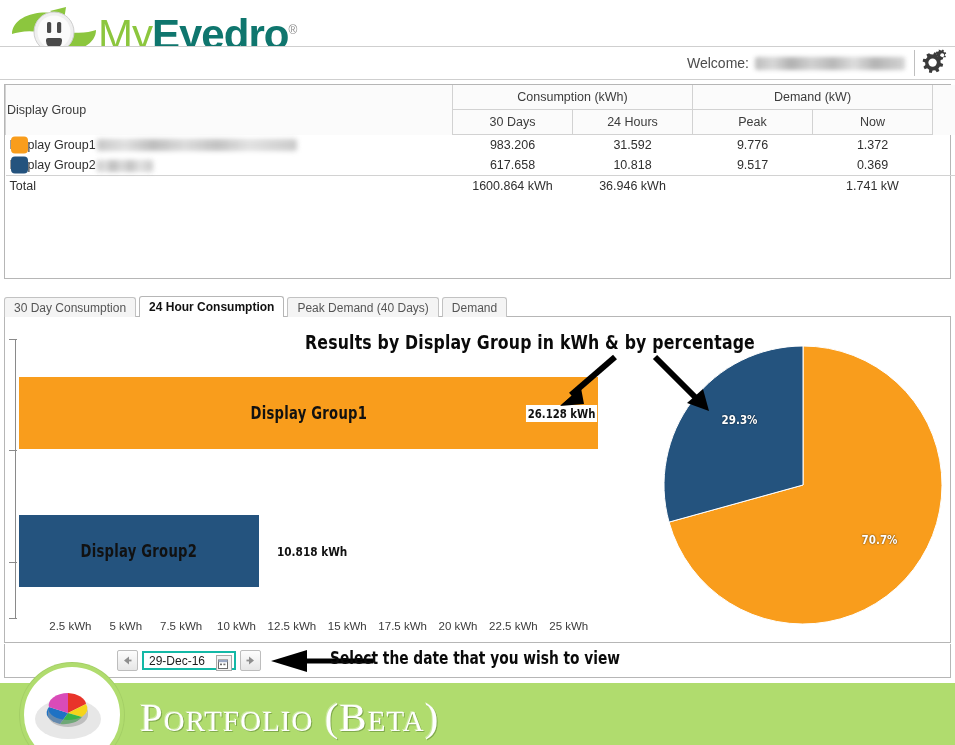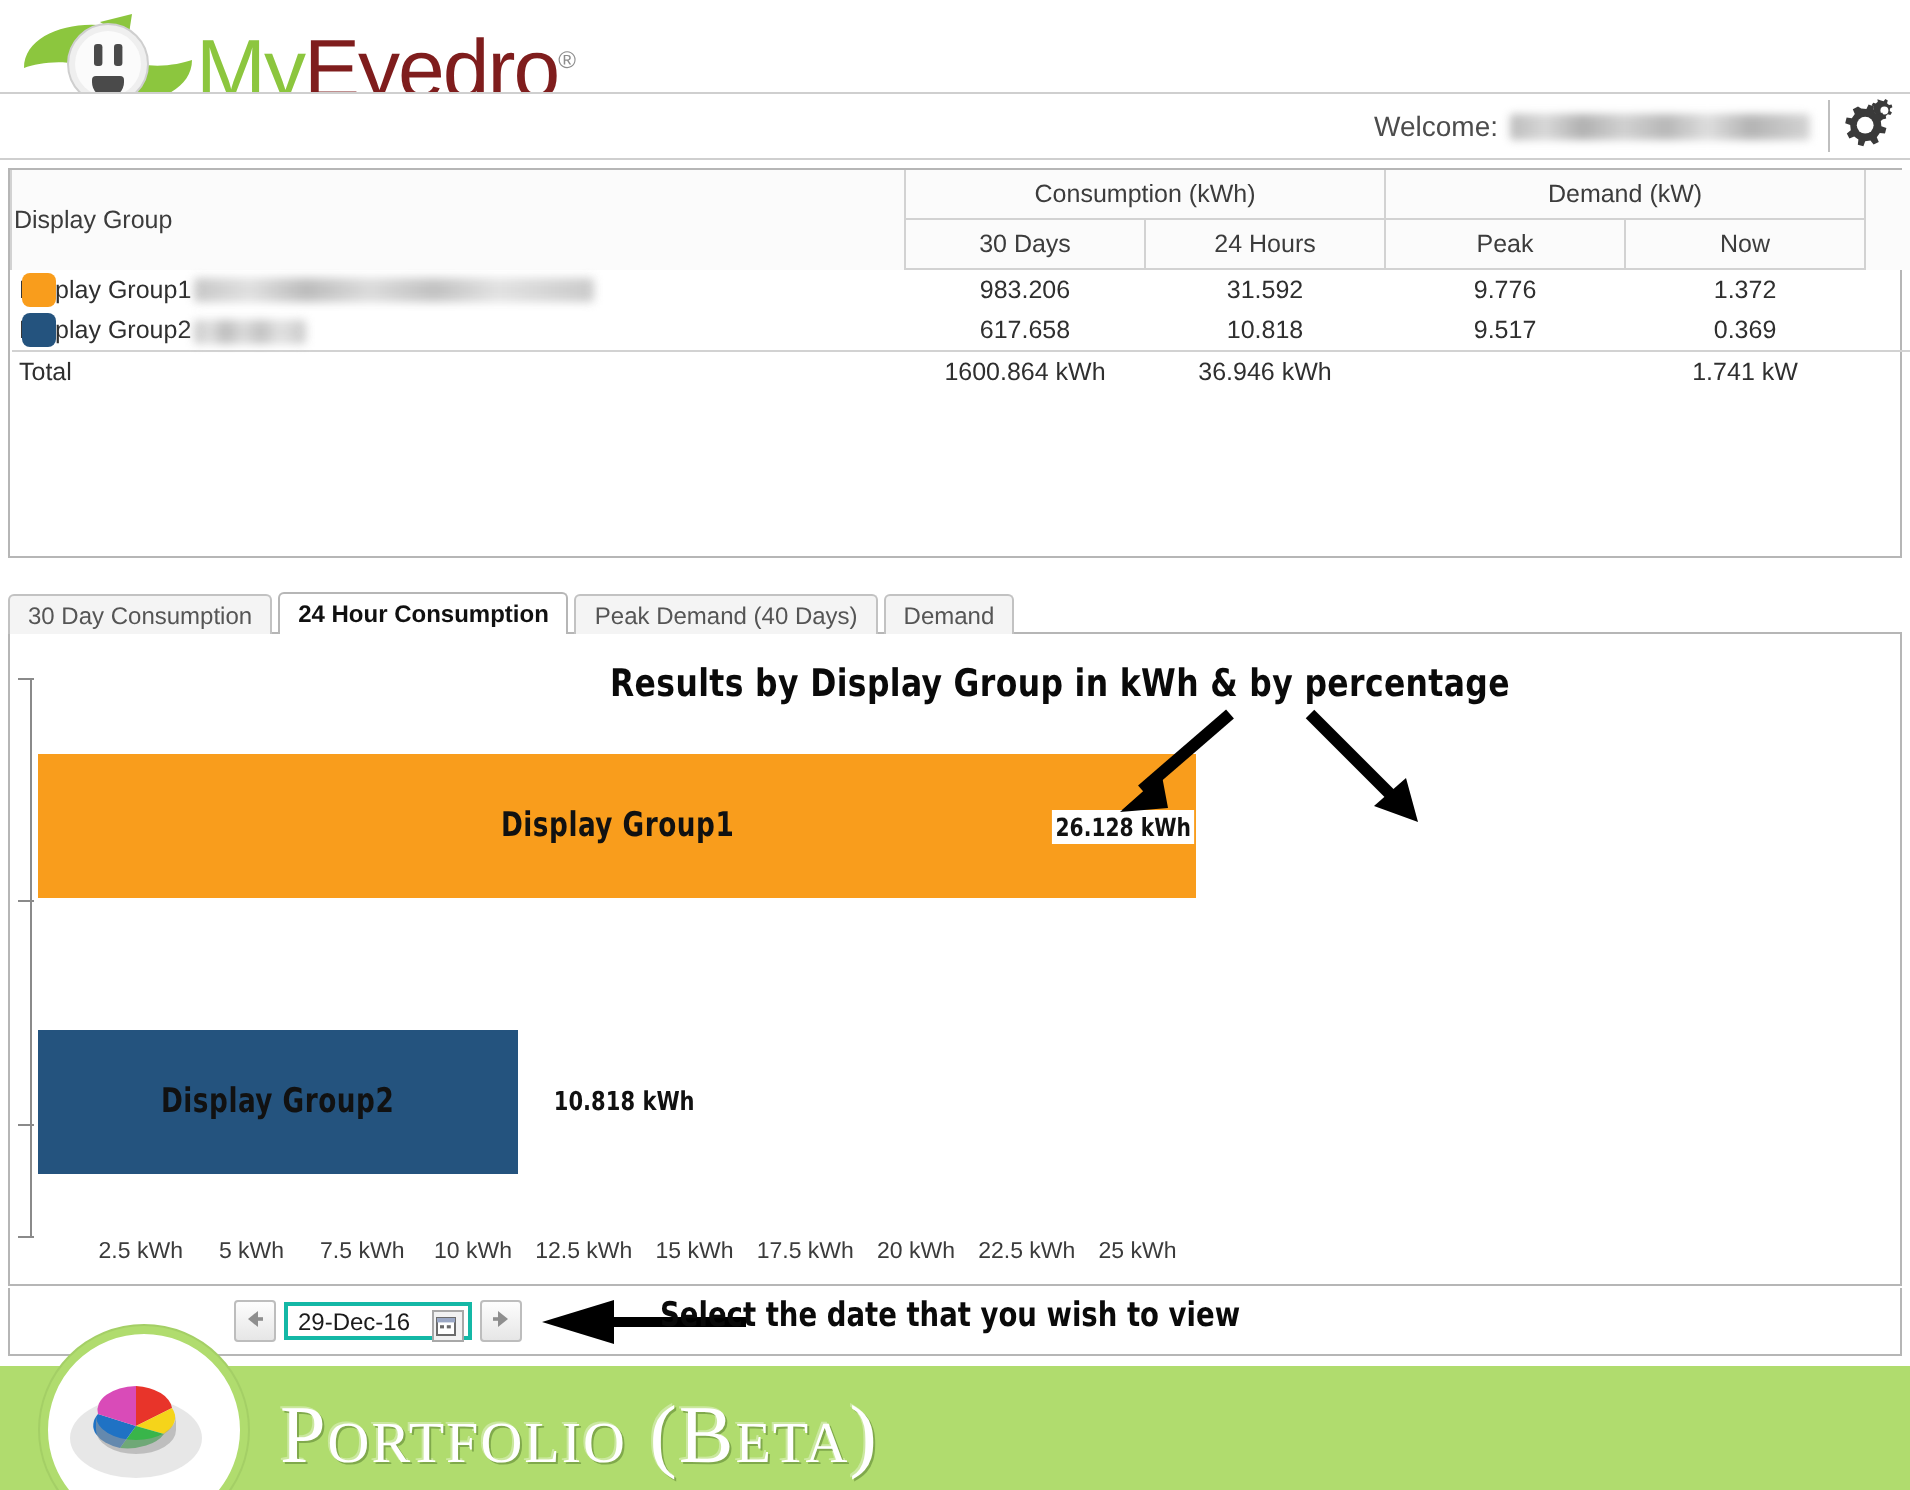--- a/index.html
+++ b/index.html
@@ -11,21 +11,21 @@
     -webkit-font-smoothing:antialiased;
   }
   #app{position:relative;width:955px;height:745px;background:#fff;box-sizing:border-box;}
 
   
   .header{position:relative;height:78px;background:#fff;}
   .logo-wrap{position:absolute;left:6px;top:4px;display:flex;align-items:center;height:56px;}
   .logo-mark{position:relative;width:96px;height:56px;flex:none;}
   .logo-text{font-size:42px;line-height:42px;letter-spacing:-1px;font-weight:400;margin-left:-4px;white-space:nowrap;}
   .logo-my{color:#8cc63e;}
-  .logo-eye{color:#7f1d1d;}
+  .logo-eye{color:#0f766e;font-weight:bold;}
   .logo-reg{font-size:12px;color:#8c8c8c;vertical-align:super;}
   .hr-line{position:absolute;left:290px;right:4px;top:48px;height:2px;background:#4d4d4d;}
 
   .welcome-bar{position:absolute;left:0;right:0;top:46px;height:32px;border-top:1px solid #cfcfcf;border-bottom:1px solid #cfcfcf;background:#fff;}
   .welcome-inner{position:absolute;right:50px;top:0;height:32px;display:flex;align-items:center;gap:6px;}
   .welcome-label{font-size:14px;color:#4c4c4c;}
   .redacted{display:inline-block;height:13px;width:150px;border-radius:2px;
     background:linear-gradient(90deg,#b9b9b9 0%,#d6d6d6 12%,#adadad 24%,#cfcfcf 38%,#b4b4b4 52%,#dcdcdc 66%,#b0b0b0 80%,#d2d2d2 100%);
     filter:blur(2.2px);opacity:.95;}
   .welcome-sep{position:absolute;right:40px;top:50px;width:1px;height:26px;background:#bfbfbf;}
@@ -246,20 +246,30 @@
         <span class="xtick" style="left: 166.125px;">7.5 kWh</span>
         <span class="xtick" style="left: 221.5px;">10 kWh</span>
         <span class="xtick" style="left: 276.875px;">12.5 kWh</span>
         <span class="xtick" style="left: 332.25px;">15 kWh</span>
         <span class="xtick" style="left: 387.625px;">17.5 kWh</span>
         <span class="xtick" style="left: 443px;">20 kWh</span>
         <span class="xtick" style="left: 498.375px;">22.5 kWh</span>
         <span class="xtick" style="left: 553.75px;">25 kWh</span>
       </div>
 
+    <div class="pie-wrap">
+      <svg width="282" height="282" viewBox="0 0 282 282">
+        <g id="pie-slices">
+            <path d="M 141 141 L 141.00 2.00 A 139 139 0 1 1 7.04 178.10 Z" fill="#F99D1C" stroke="#ffffff" stroke-width="1"></path>
+            <path d="M 141 141 L 7.04 178.10 A 139 139 0 0 1 141.00 2.00 Z" fill="#24537E" stroke="#ffffff" stroke-width="1"></path>
+          </g>
+      </svg>
+      <span class="pie-lab" style="left:58px;top:68px;">29.3%</span>
+      <span class="pie-lab" style="left:198px;top:188px;">70.7%</span>
+    </div>
 
     <svg class="anno-arrow" style="left:548px;top:34px;" width="70" height="60" viewBox="0 0 70 60">
       <line x1="62" y1="6" x2="18" y2="44" stroke="#000" stroke-width="6"></line>
       <polygon points="8,54 26,38 30,52 26,52" fill="#000"></polygon>
       <polygon points="7,55 28,37 31,53" fill="#000"></polygon>
     </svg>
     <svg class="anno-arrow" style="left:638px;top:34px;" width="80" height="70" viewBox="0 0 80 70">
       <line x1="12" y1="6" x2="56" y2="50" stroke="#000" stroke-width="6"></line>
       <polygon points="66,60 44,52 60,38" fill="#000"></polygon>
     </svg>

